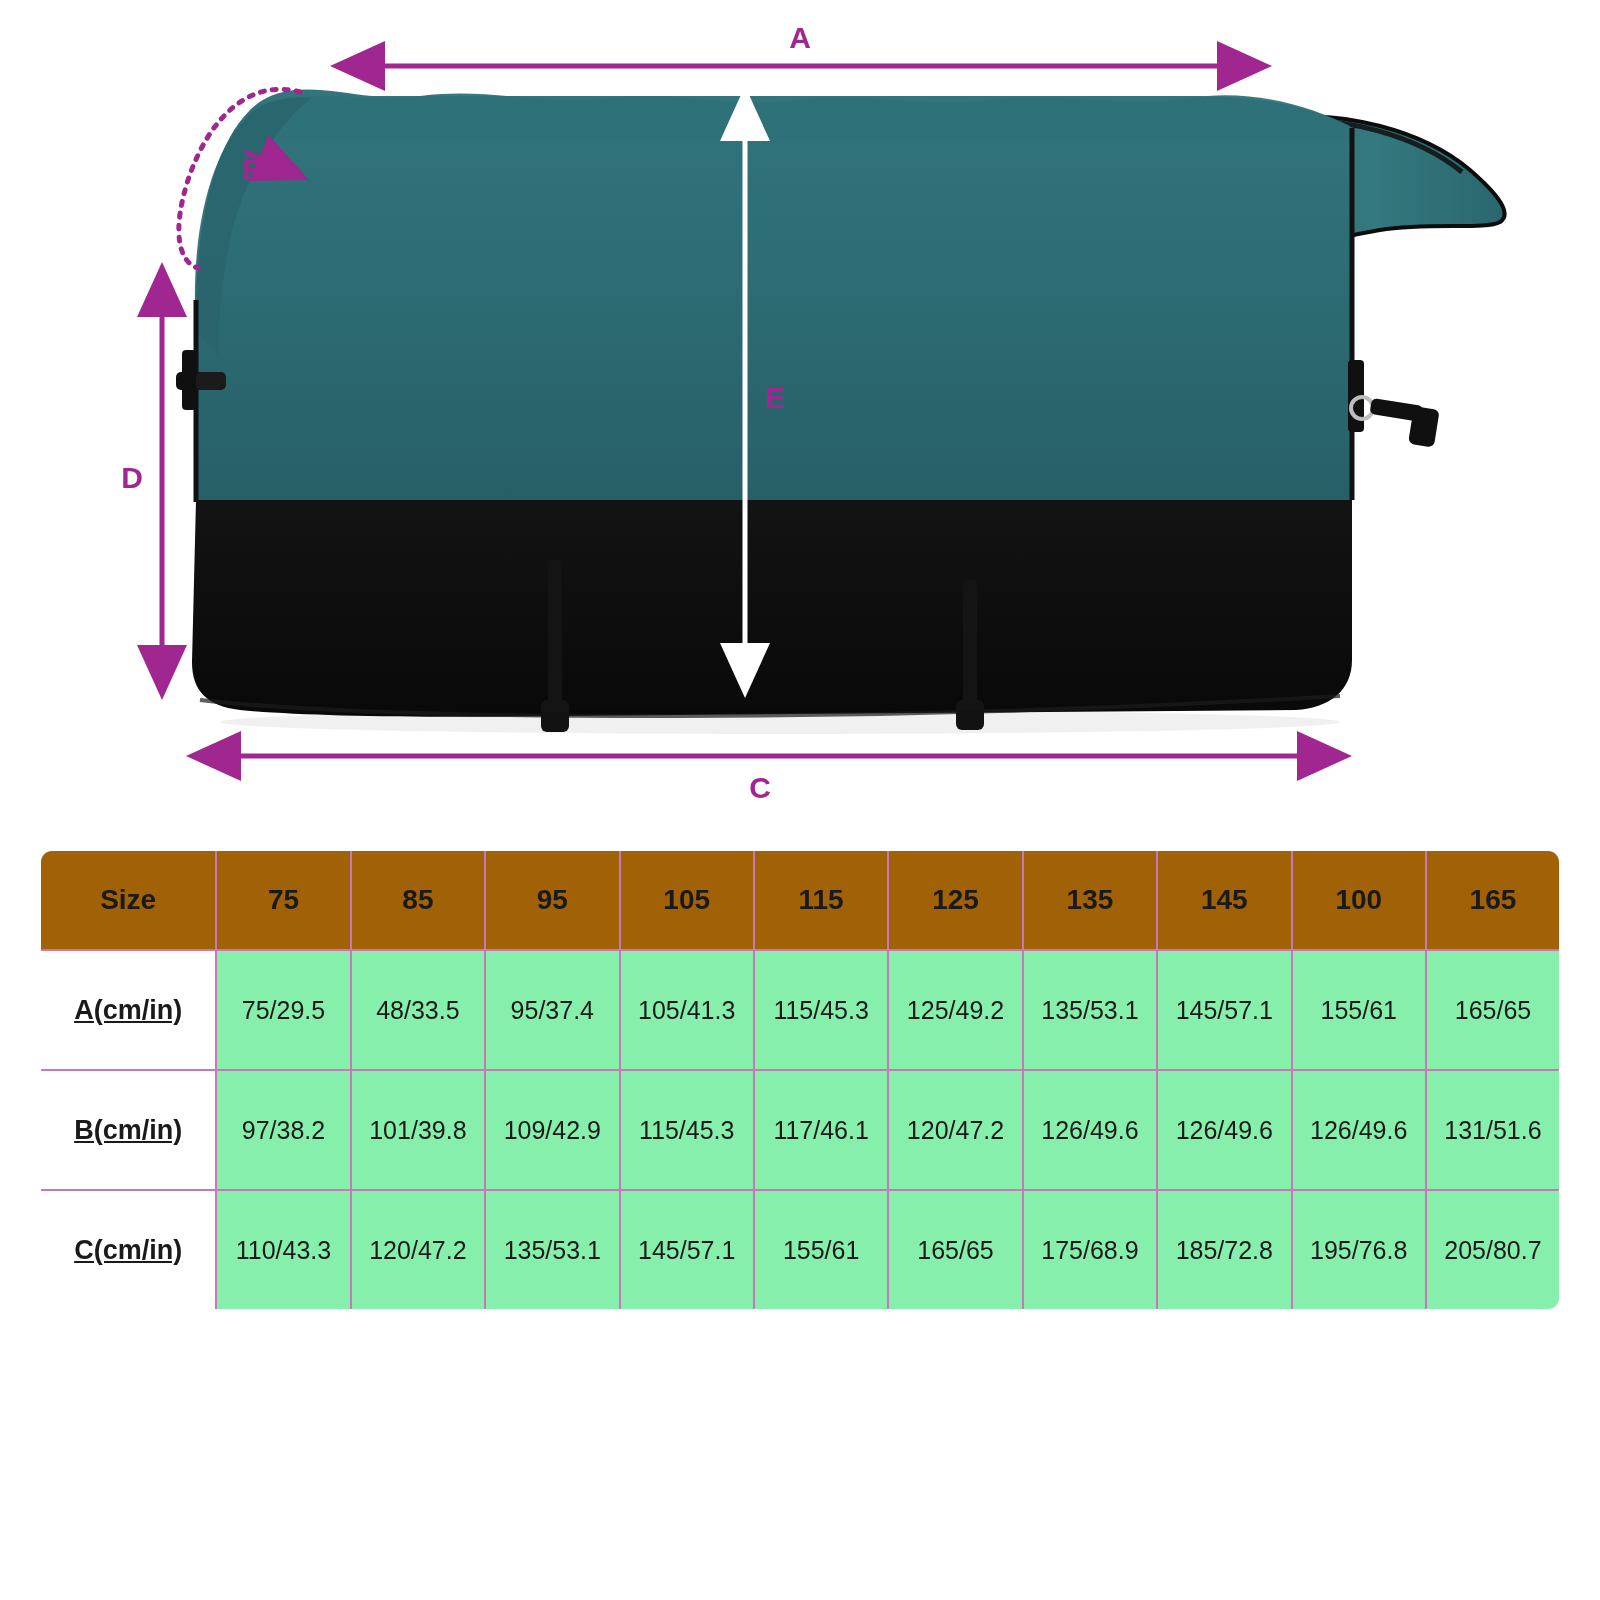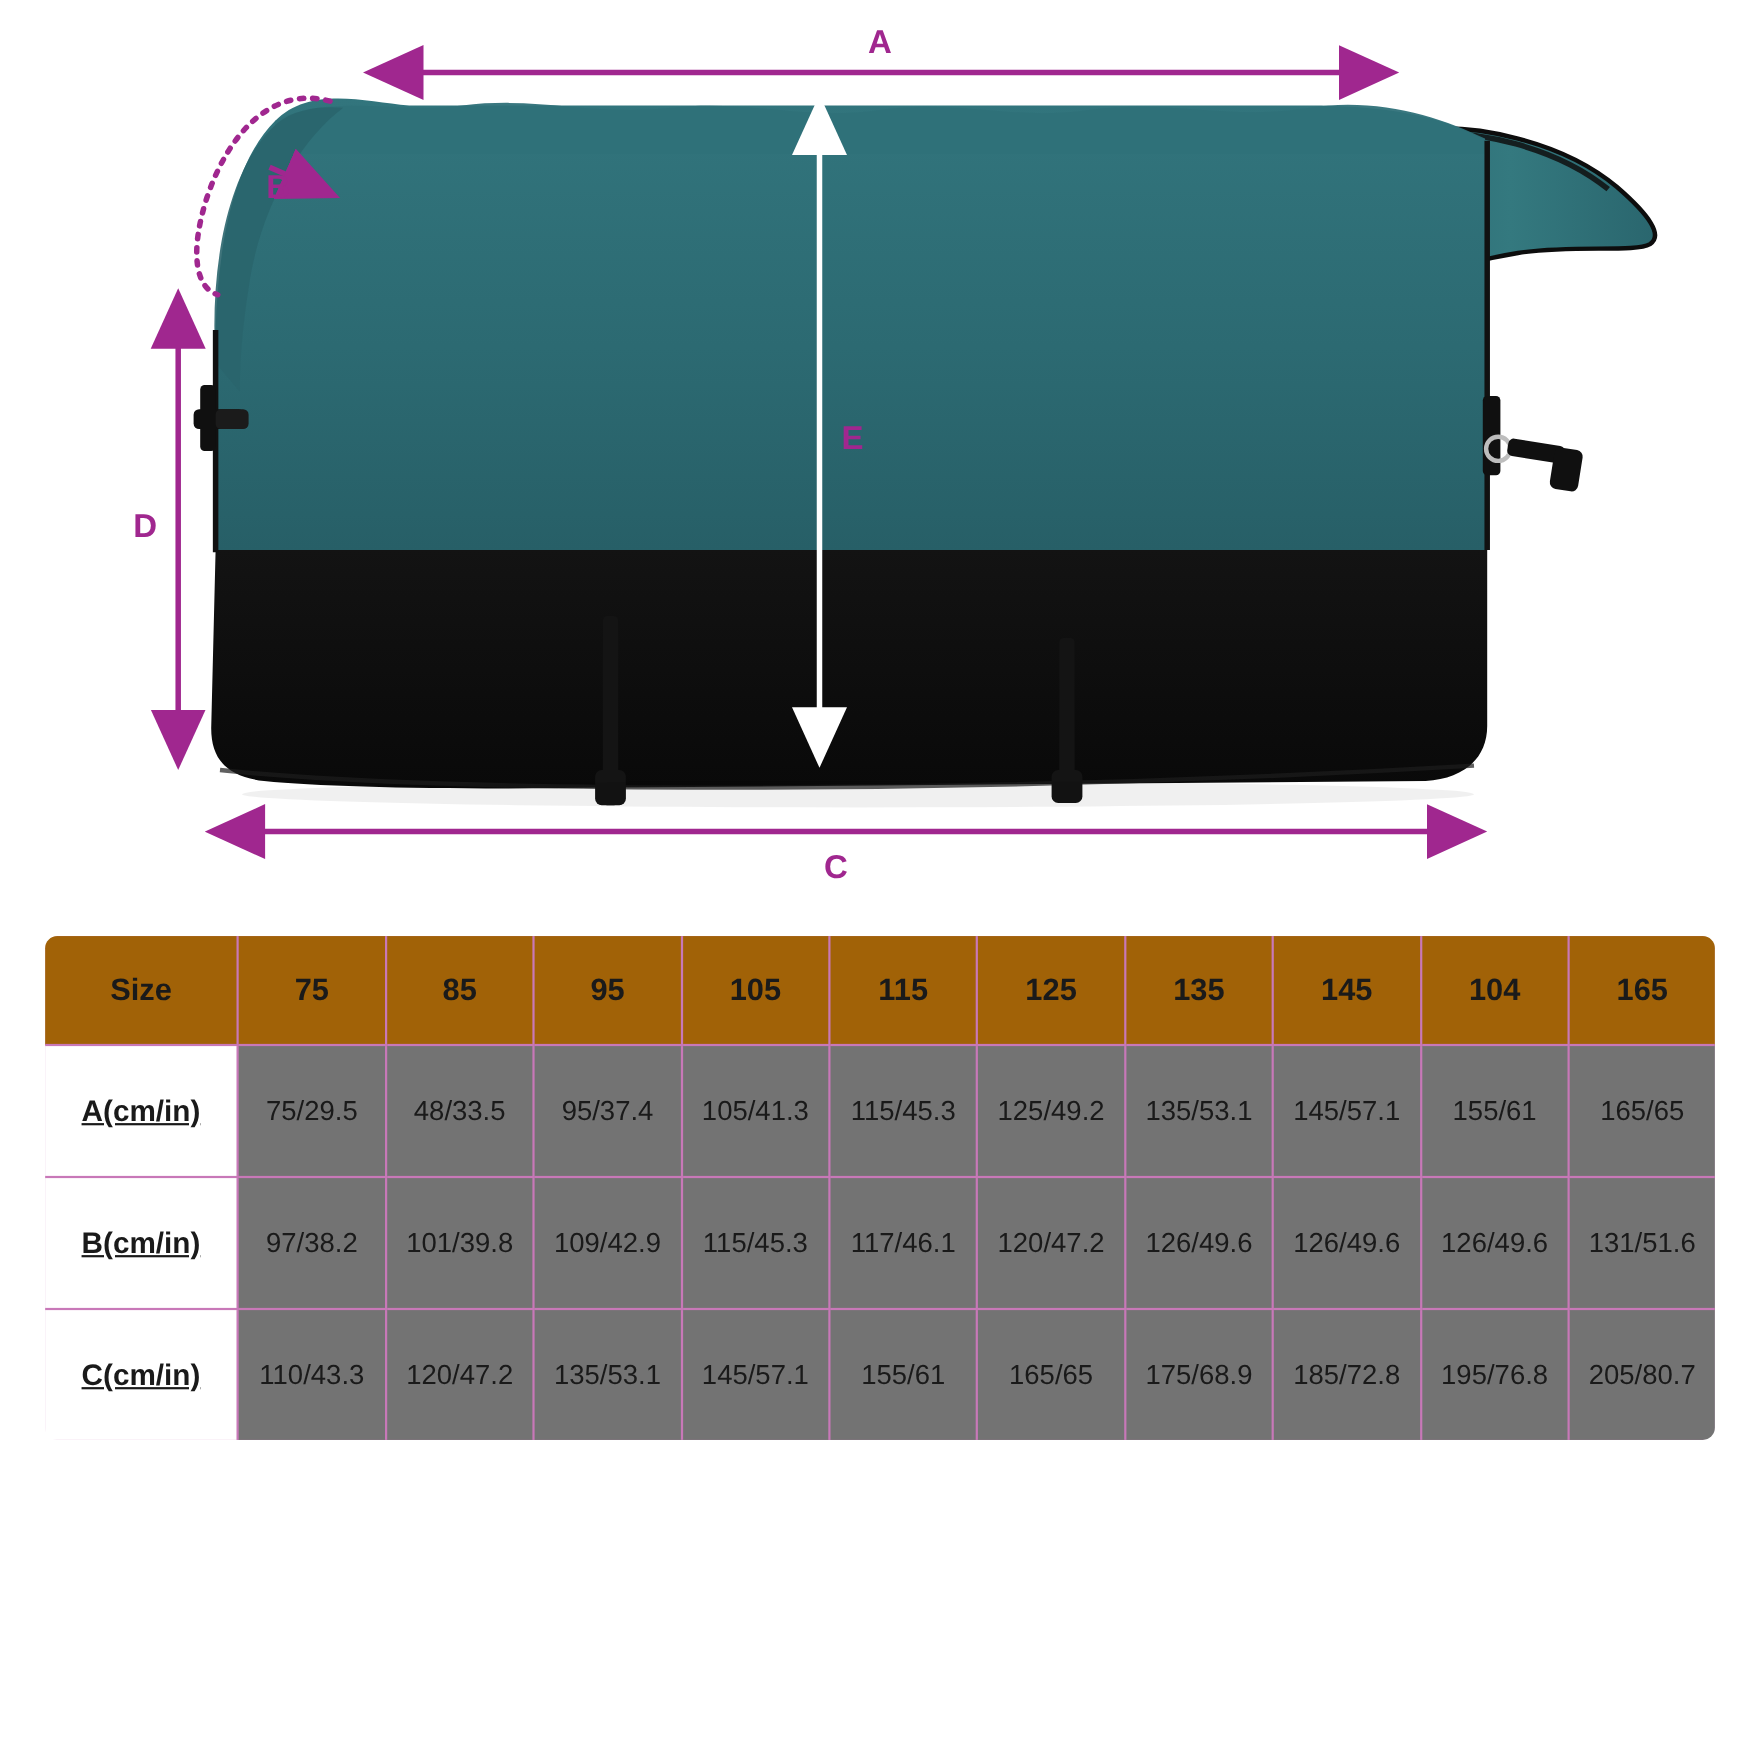--- a/index.html
+++ b/index.html
@@ -58,21 +58,21 @@
   }
   thead th {
     background: #a16207;
     font-size: 28px;
     font-weight: bold;
     height: 96px;
   }
   tbody td {
     height: 116px;
     font-size: 25px;
-    background: #737373;
+    background: #86efac;
   }
   tbody td.rowhead {
     font-weight: bold;
     font-size: 27px;
     background: #ffffff;
     text-decoration: underline;
   }
   col.first-col { width: 11.6%; }
   col.data-col  { width: 8.82%; }
 
@@ -219,21 +219,21 @@
       <tr>
         <th>Size</th>
         <th>75</th>
         <th>85</th>
         <th>95</th>
         <th>105</th>
         <th>115</th>
         <th>125</th>
         <th>135</th>
         <th>145</th>
-        <th>104</th>
+        <th>100</th>
         <th>165</th>
       </tr>
     </thead>
     <tbody>
       <tr>
         <td class="rowhead">A(cm/in)</td>
         <td>75/29.5</td>
         <td>48/33.5</td>
         <td>95/37.4</td>
         <td>105/41.3</td>

